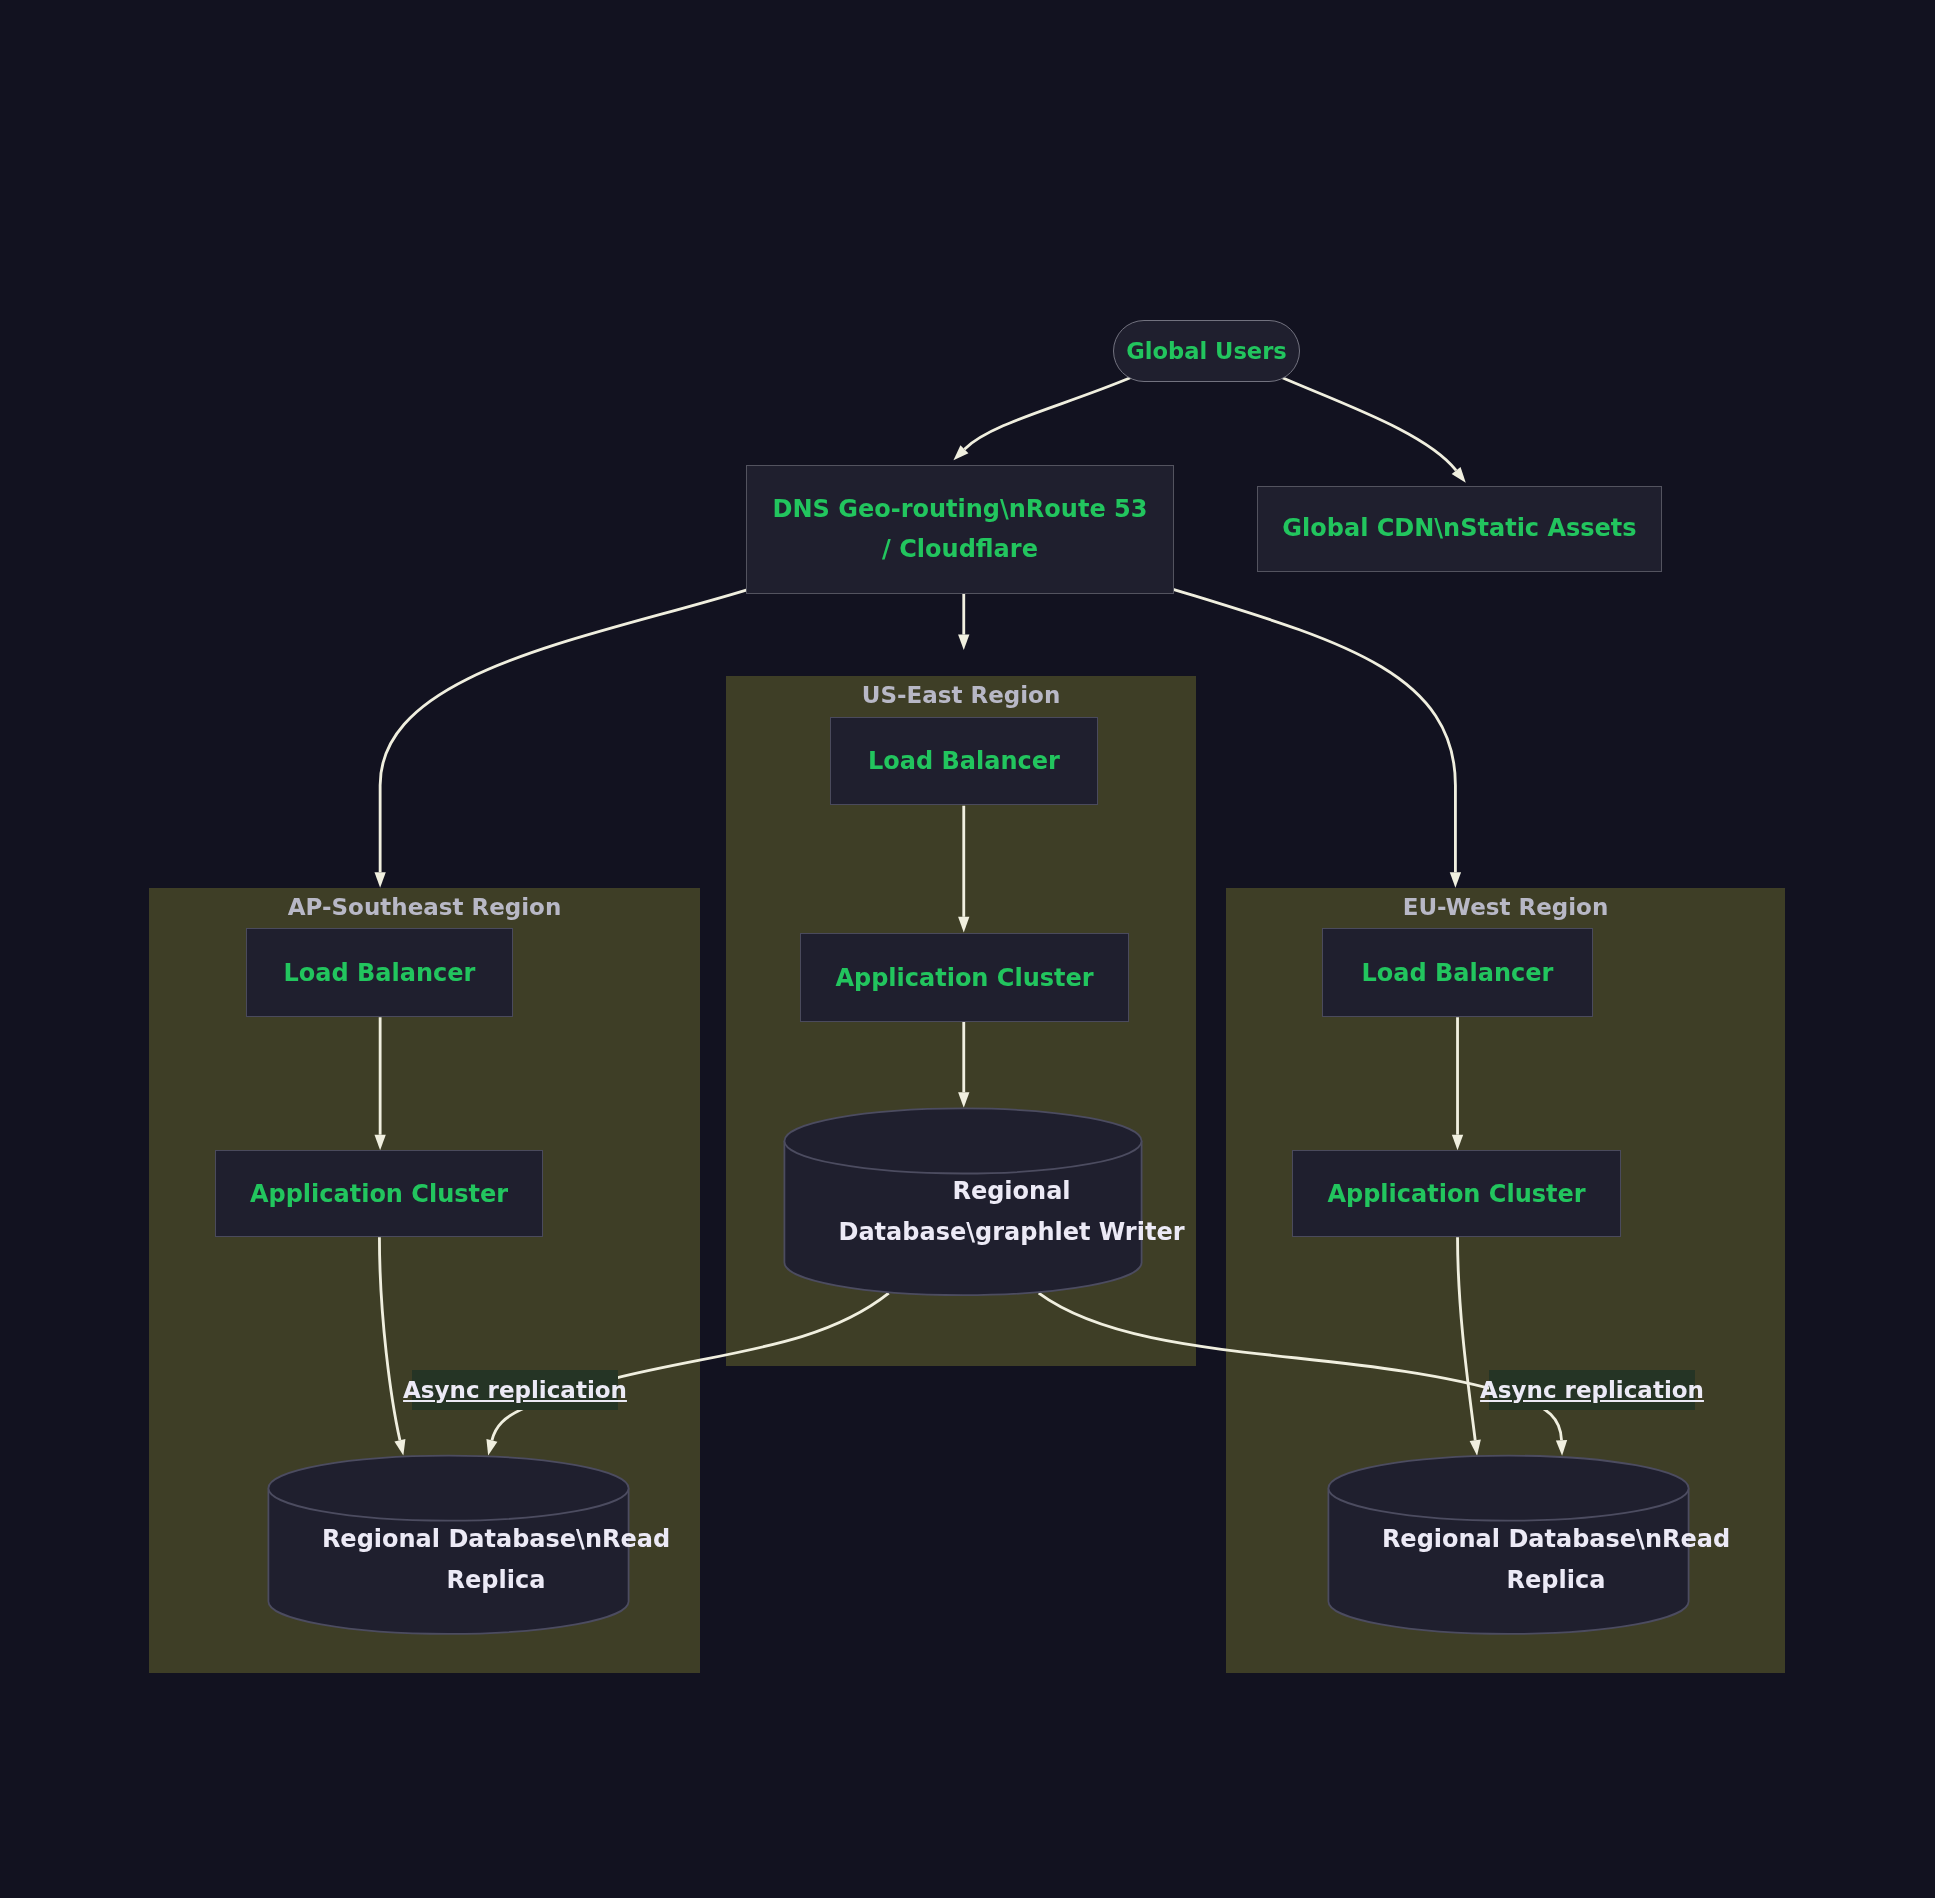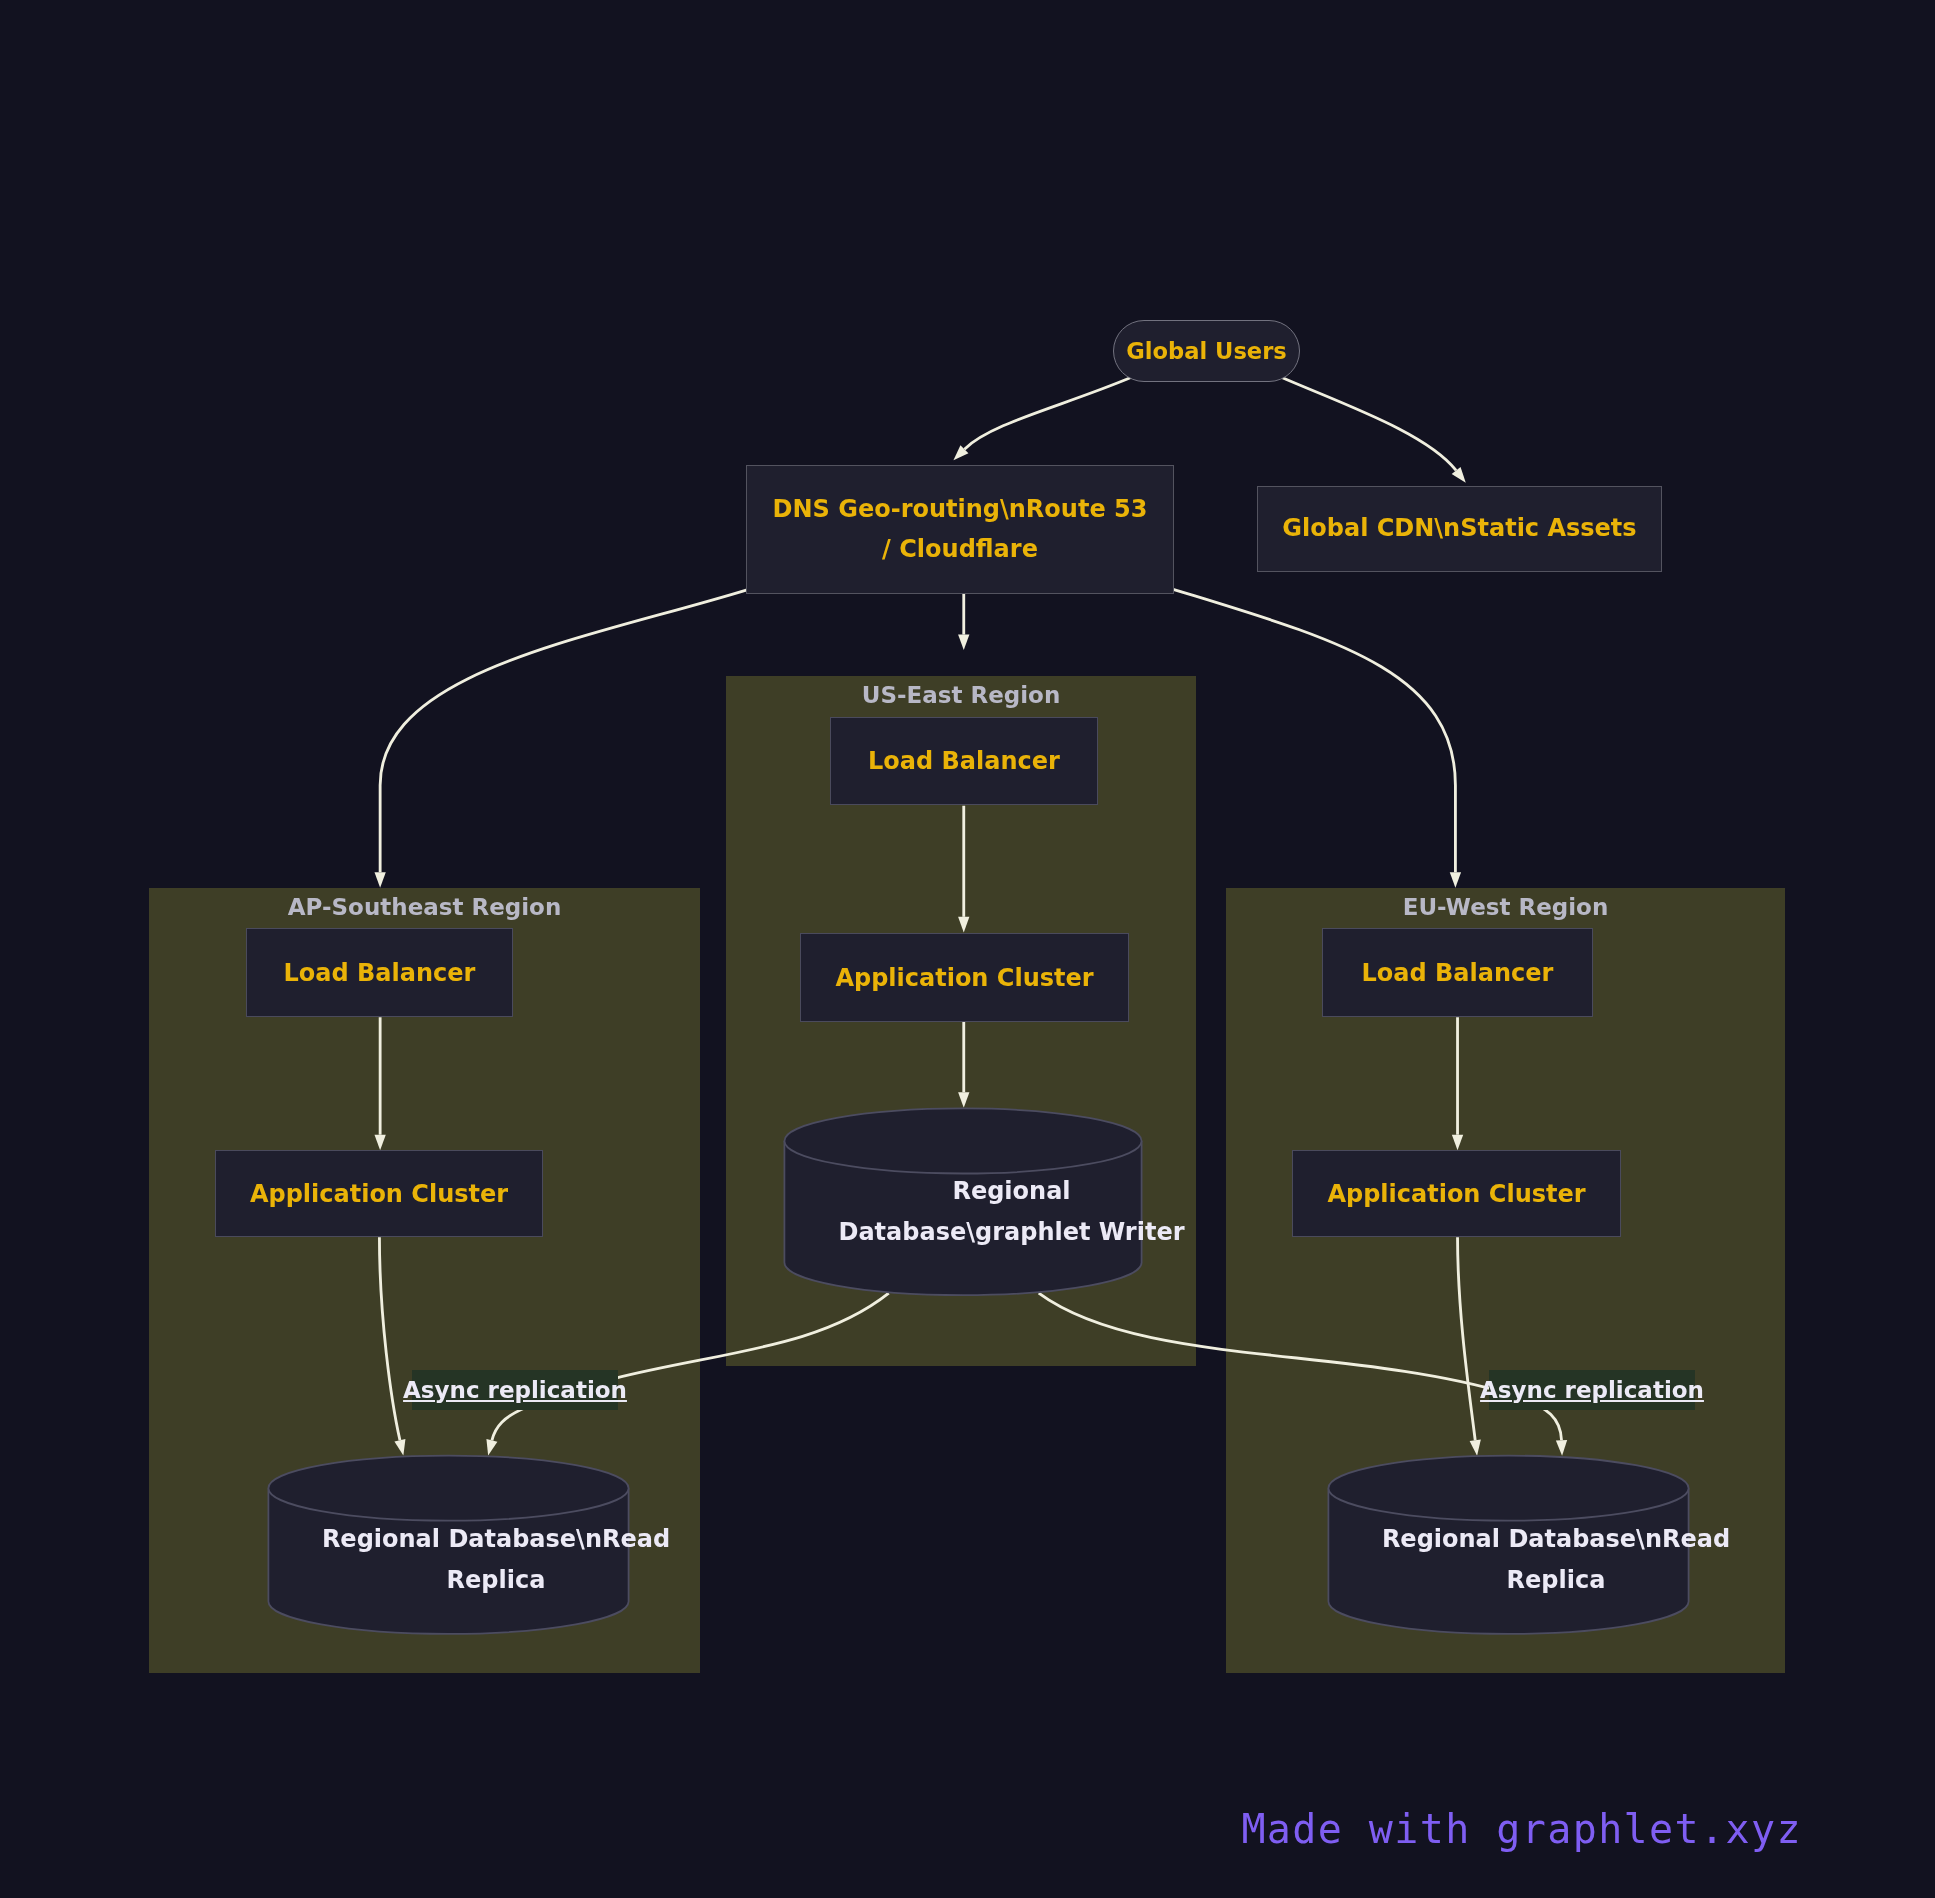--- a/index.html
+++ b/index.html
@@ -24,21 +24,21 @@
   .group-title{
     position:absolute;left:0;top:5.7px;width:100%;
     text-align:center;
     font-size:23px;font-weight:700;color:#b8b8c6;
     white-space:nowrap;
   }
   .node{
     position:absolute;z-index:3;
     background:#1f1f2e;border:1.4px solid #4a4a5c;
     display:flex;align-items:center;justify-content:center;
-    color:#eab308;font-size:24px;font-weight:700;
+    color:#22c55e;font-size:24px;font-weight:700;
     text-align:center;white-space:nowrap;box-sizing:border-box;
   }
   .node.stadium{border-radius:33px;border-color:#72727f;font-size:22.6px;}
   .node.io{border-color:#53535f;line-height:1.65;}
   .cyl-svg{position:absolute;z-index:3;}
   .cyl-text{
     position:absolute;z-index:4;
     color:#eceaf6;font-size:24px;font-weight:700;
     text-align:center;line-height:41px;white-space:nowrap;margin-left:48px;
   }
@@ -157,16 +157,15 @@
     <div>Replica</div>
   </div>
 
   <div class="edge-label" style="left:412px;top:1370px;width:206px;height:40px;">
     <span>Async replication</span>
   </div>
   <div class="edge-label" style="left:1489px;top:1370px;width:206px;height:40px;">
     <span>Async replication</span>
   </div>
 
-  <a id="watermark" href="#">Made with graphlet.xyz</a>
 
 </div>
 
 
 </body></html>

